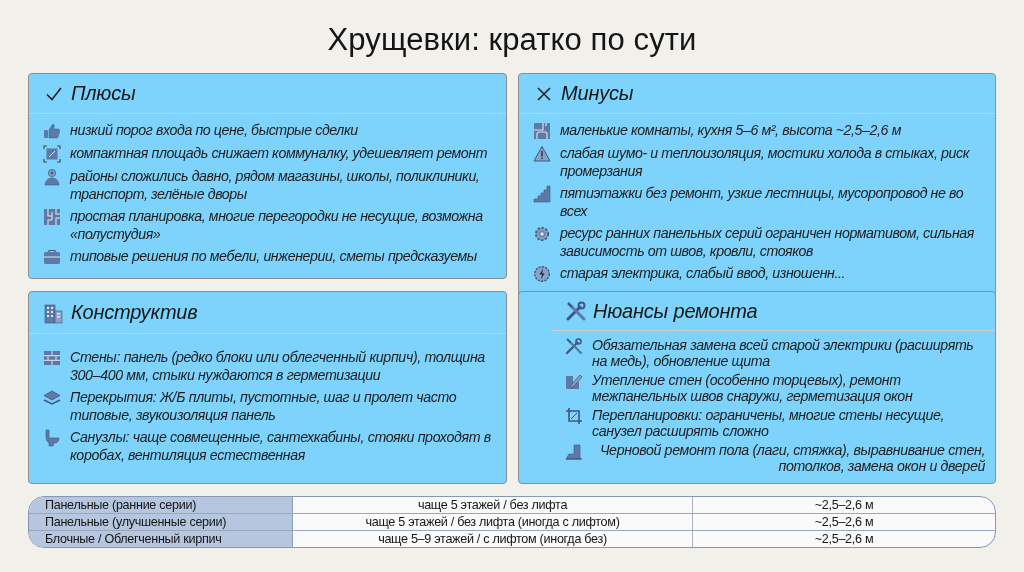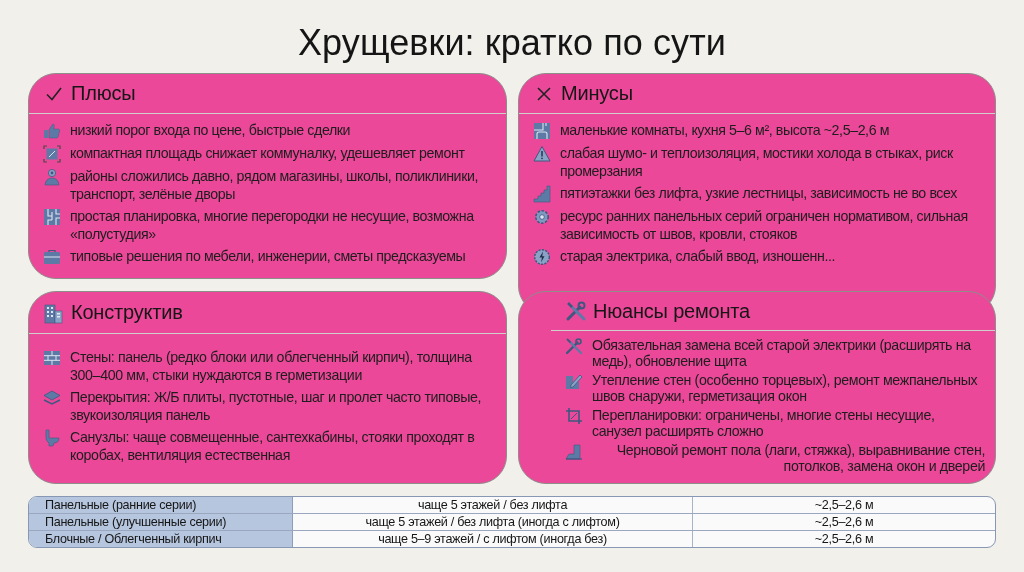--- a/index.html
+++ b/index.html
@@ -5,48 +5,49 @@
   * { box-sizing: border-box; margin: 0; padding: 0; }
   html, body { width: 1024px; height: 572px; overflow: hidden; }
   body {
     background: #f1f0eb;
     font-family: "Liberation Sans", "DejaVu Sans", sans-serif;
     color: #1c1c1c;
     position: relative;
   }
   .title {
     position: absolute; left: 0; top: 22px; width: 1024px;
-    text-align: center; font-size: 36px; font-weight: 400; color: #151515;
+    text-align: center; font-size: 31px; font-weight: 400; color: #151515;
     letter-spacing: 0.1px;
   }
   .card {
     position: absolute;
     border: 1.3px solid #8d8d8a;
-    border-radius: 28px;
-    background: #ec4899;
+    border-radius: 4px;
+    background: #7dd3fc;
+    font-style: italic;
   }
   .card-head {
     display: flex; align-items: center;
     height: 40px;
     padding-left: 14px;
     border-bottom: 1px solid #cfcfcb;
   }
   .card-head .h-icon { width: 22px; height: 22px; margin-right: 6px; display: flex; align-items: center; justify-content: center; }
   .card-head .h-label { font-size: 20px; font-weight: 400; color: #161616; font-family: "Liberation Sans Narrow", "Liberation Sans", sans-serif; letter-spacing: -0.2px; }
   .card-body { padding: 8px 10px 0 14px; }
   .item { display: flex; align-items: flex-start; margin-bottom: 5px; }
   .item .i-icon { width: 18px; height: 18px; flex: 0 0 18px; margin-right: 9px; margin-top: 0px; display: flex; align-items: center; justify-content: center; }
   .item .i-text {
     font-size: 14.2px; line-height: 17.5px; color: #1d1d1d;
     letter-spacing: -0.35px;
   }
   #card-minus .item .i-text, #card-plus .item .i-text { letter-spacing: -0.4px; }
   .table {
     position: absolute; left: 28px; top: 496px; width: 968px; height: 52px;
-    border: 1.2px solid #8797b4; border-radius: 9px; overflow: hidden;
+    border: 1.2px solid #8797b4; border-radius: 16px; overflow: hidden;
     background: #fafafa;
   }
   .trow { display: flex; height: 17px; border-bottom: 1px solid #9aa7bf; }
   .trow:last-child { border-bottom: none; height: 16px; }
   .tc { font-size: 12.6px; line-height: 16px; color: #161616; letter-spacing: -0.3px; white-space: nowrap; overflow: hidden; }
   .tc1 { width: 264px; background: #b6c6df; padding-left: 16px; border-right: 1px solid #8e9dba; }
   .tc2 { width: 400px; text-align: center; border-right: 1px solid #a8b3c8; }
   .tc3 { flex: 1; text-align: center; }
   svg { display: block; }
 </style>
@@ -144,21 +145,21 @@
           </svg>
       </span>
       <span class="i-text">слабая шумо- и теплоизоляция, мостики холода в стыках, риск промерзания</span>
     </div>
     <div class="item">
       <span class="i-icon">
         <svg width="18" height="18" viewBox="0 0 18 18">
             <path d="M1 17 V14 H5 V11 H8 V8 H11 V5 H14 V1 H17 V17 Z" fill="#5d79a6" stroke="#3e5880" stroke-width="0.6"></path>
           </svg>
       </span>
-      <span class="i-text">пятиэтажки без лифта, узкие лестницы, зависимость не во всех</span>
+      <span class="i-text">пятиэтажки без ремонт, узкие лестницы, мусоропровод не во всех</span>
     </div>
     <div class="item">
       <span class="i-icon">
         <svg width="18" height="18" viewBox="0 0 18 18">
             <circle cx="9" cy="9" r="6.2" fill="#7f99c1" stroke="#3e5880" stroke-width="1.6" stroke-dasharray="2.4 1.6"></circle>
             <circle cx="9" cy="9" r="2.3" fill="#dfe6f1" stroke="#3e5880" stroke-width="0.8"></circle>
           </svg>
       </span>
       <span class="i-text">ресурс ранних панельных серий ограничен нормативом, сильная зависимость от швов, кровли, стояков</span>
     </div>

